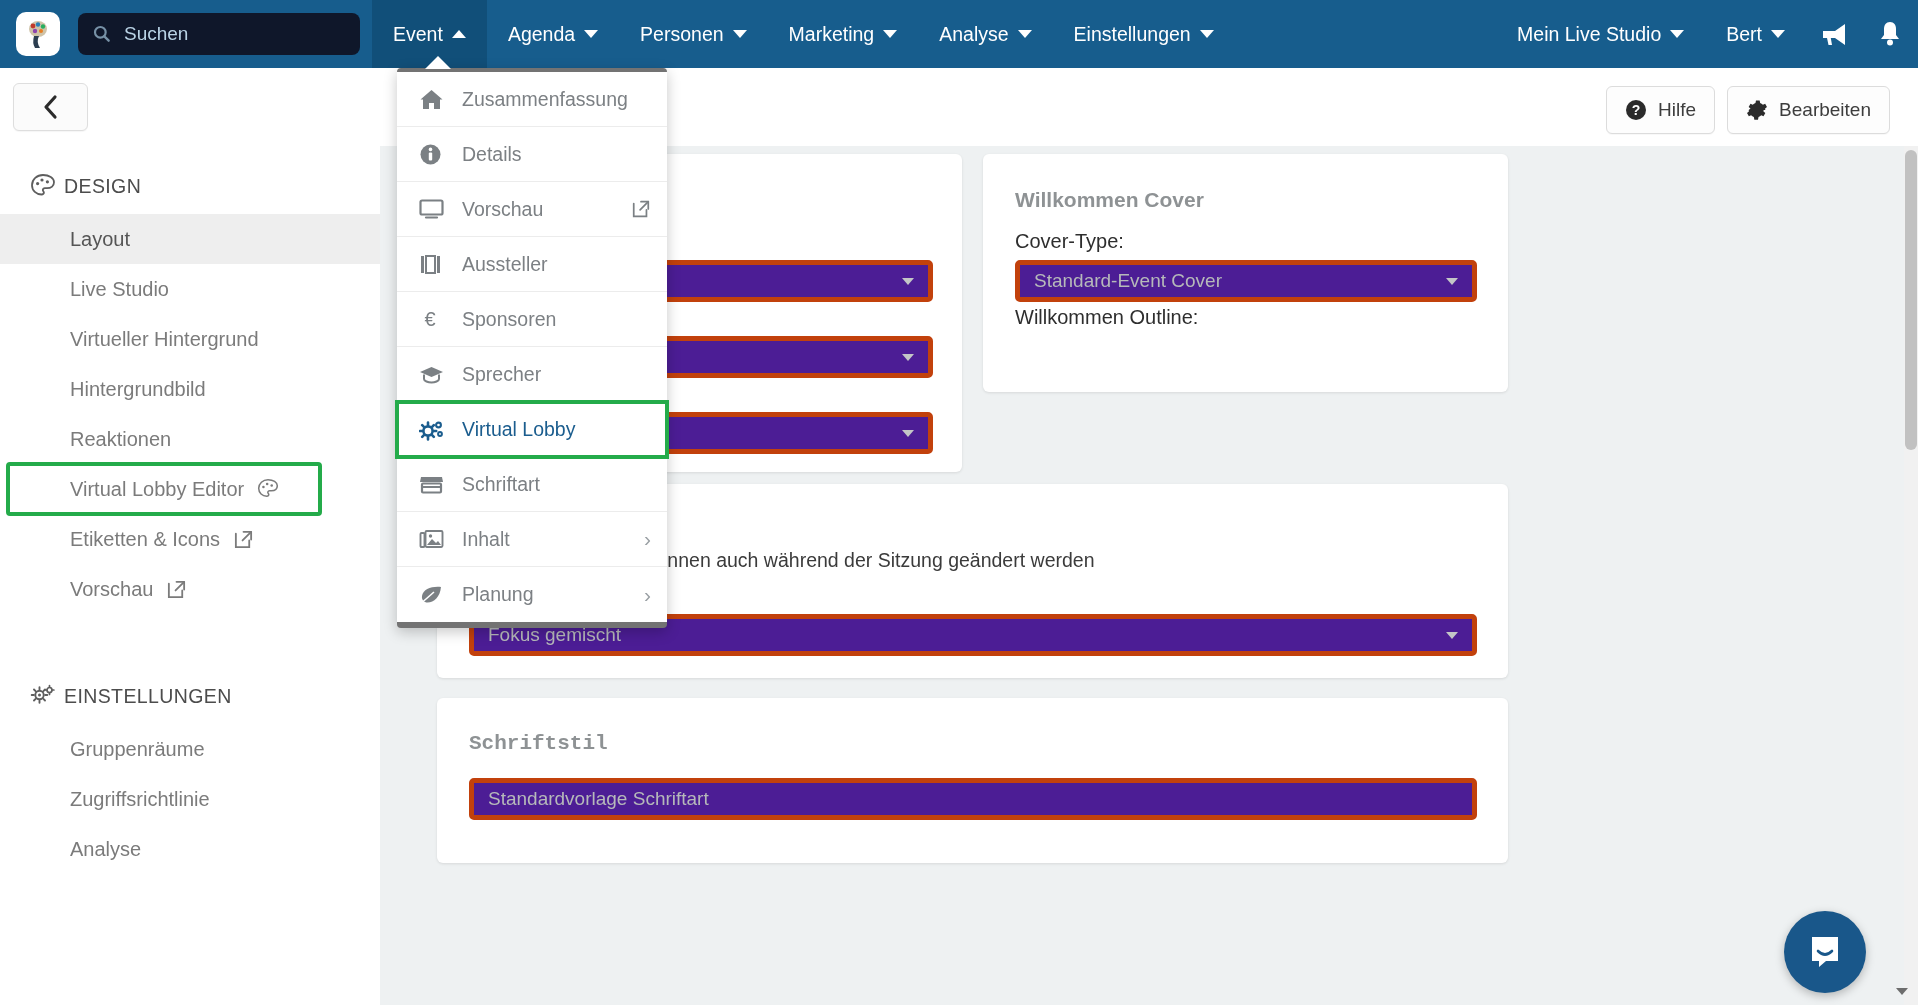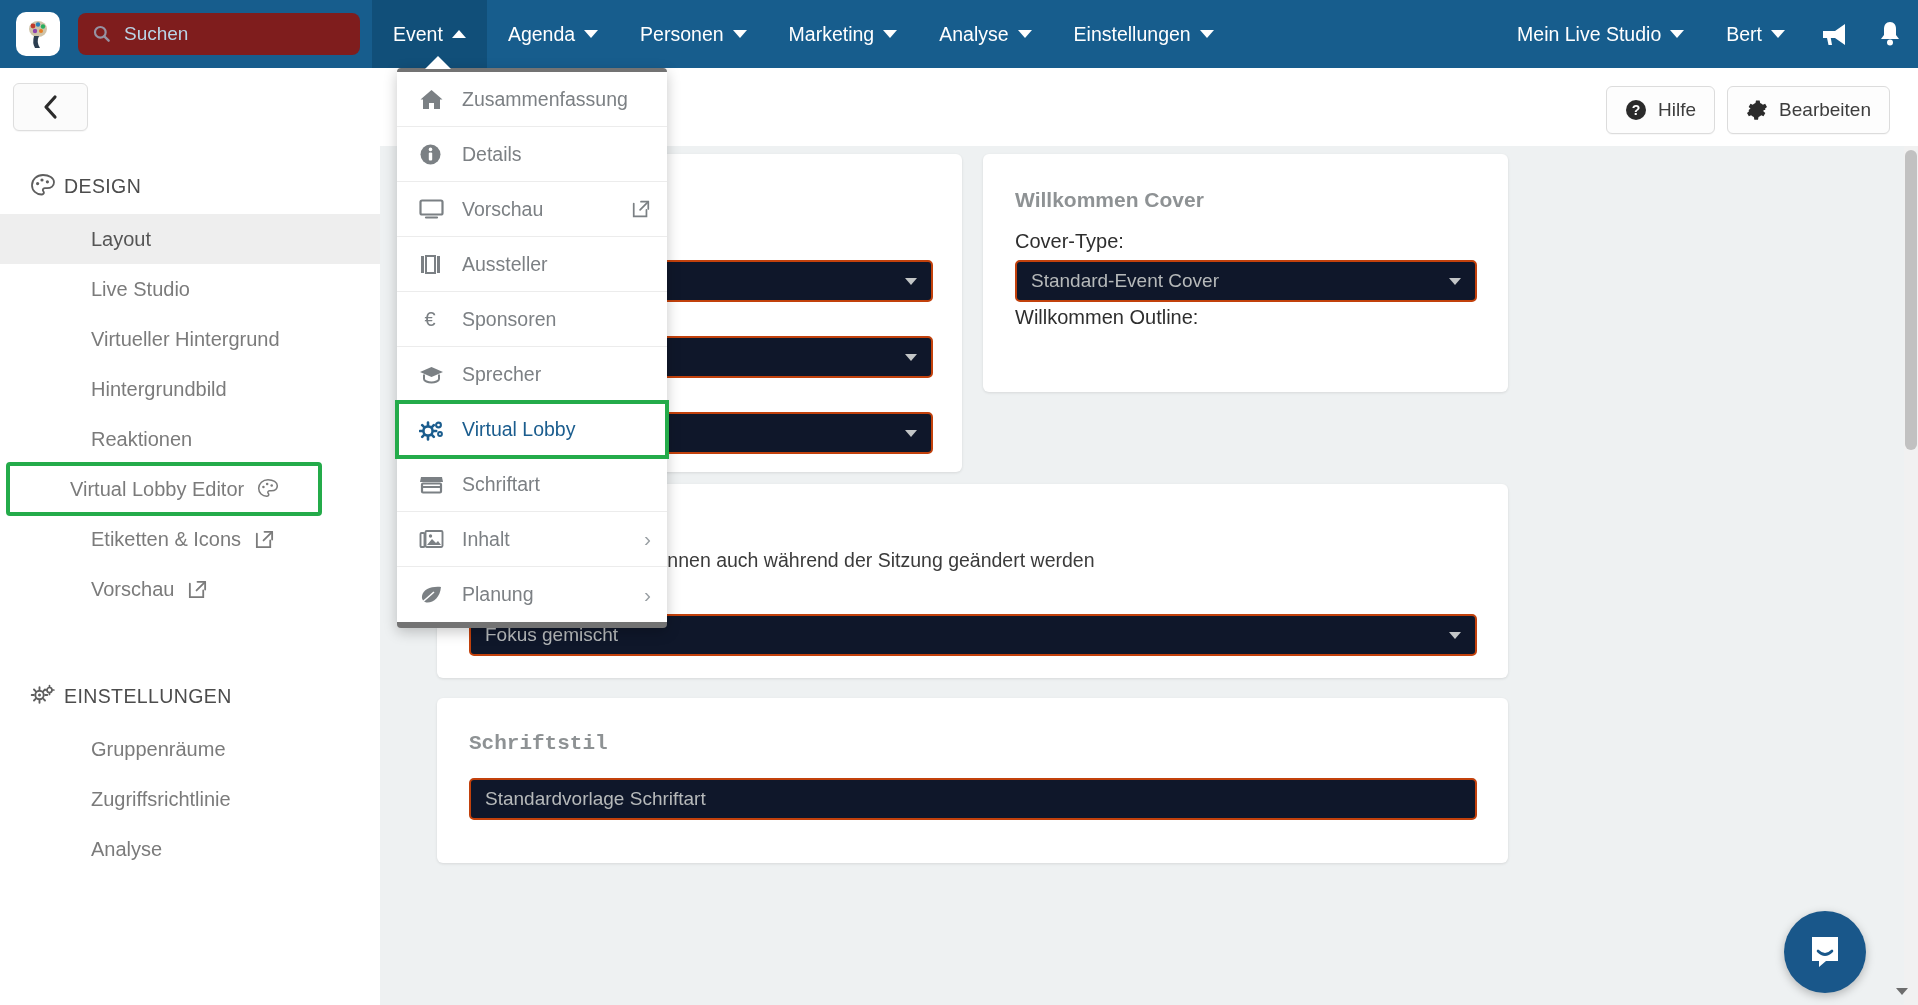--- a/index.html
+++ b/index.html
@@ -17,21 +17,21 @@
     position: absolute; top: 0; left: 0; width: 1918px; height: 68px;
     background: #175d8d; display: flex; align-items: center; z-index: 60;
   }
   .logo-btn {
     width: 44px; height: 44px; margin-left: 16px; background: #fff; border-radius: 10px;
     display: flex; align-items: center; justify-content: center; overflow: hidden;
     flex: 0 0 auto;
   }
   .logo-btn svg { display:block; }
   .search-box {
-    margin-left: 18px; width: 282px; height: 42px; background: #7f1d1d; border-radius: 8px;
+    margin-left: 18px; width: 282px; height: 42px; background: #0f172a; border-radius: 8px;
     display: flex; align-items: center; padding: 0 14px; flex: 0 0 auto;
   }
   .search-box .mag { width: 20px; height: 20px; flex: 0 0 auto; opacity: .72; }
   .search-text { margin-left: 12px; color: #b9d3e5; font-size: 19px; }
 
   .nav-items { display: flex; align-items: stretch; height: 68px; margin-left: 12px; }
   .nav-item {
     display: flex; align-items: center; gap: 9px; padding: 0 21px; height: 68px;
     color: #ffffff; font-size: 19.5px; cursor: pointer; white-space: nowrap;
   }
@@ -73,21 +73,21 @@
     background: #ffffff; z-index: 15; overflow: hidden;
   }
   .side-section {
     display: flex; align-items: center; gap: 8px; padding: 0 0 0 30px;
     height: 56px; color: #4c4c4c; font-size: 19.5px; letter-spacing: .4px;
   }
   .side-section.first { margin-top: 12px; }
   .side-section.second { margin-top: 54px; }
   .side-item {
     display: flex; align-items: center; gap: 13px; height: 50px;
-    padding-left: 91px; color: #7b7b7b; font-size: 20px; cursor: pointer;
+    padding-left: 70px; color: #7b7b7b; font-size: 20px; cursor: pointer;
     position: relative;
   }
   .side-item.selected { background: #eeeeee; color: #555; }
   .side-item.hl {
     outline: 4px solid #24ab4a; outline-offset: -2px; margin-left: 8px;
     width: 312px; padding-left: 62px; border-radius: 2px; background: #fff;
   }
   .sb-track {
     position: absolute; left: 376px; top: 150px; width: 8px; height: 690px;
     background: transparent;
@@ -105,22 +105,22 @@
     position: absolute; left: 380px; top: 146px; width: 1538px; height: 859px;
     background: #eef1f2; overflow: hidden;
   }
   .card {
     position: absolute; background: #ffffff; border-radius: 6px;
     box-shadow: 0 1px 3px rgba(0,0,0,.10);
   }
   .card-title { color: #8e9294; font-size: 21px; font-weight: bold; }
   .fld-label { color: #2e2e2e; font-size: 20px; }
   .select {
-    width: 100%; height: 42px; border: 2px solid #c2410c; border-radius: 5px;
-    background: #0f172a; display: flex; align-items: center; padding: 8px 14px;
+    width: 100%; height: 42px; border: 5px solid #c2410c; border-radius: 5px;
+    background: #4c1d95; display: flex; align-items: center; padding: 8px 14px;
     color: #b6b9ba; font-size: 19px; position: relative; cursor: pointer;
   }
   .select .dcar {
     position: absolute; right: 14px; width: 0; height: 0;
     border-left: 6px solid transparent; border-right: 6px solid transparent;
     border-top: 7px solid #c3c6c7;
   }
   .hint { color: #3b3b3b; font-size: 19.5px; }
 
   

